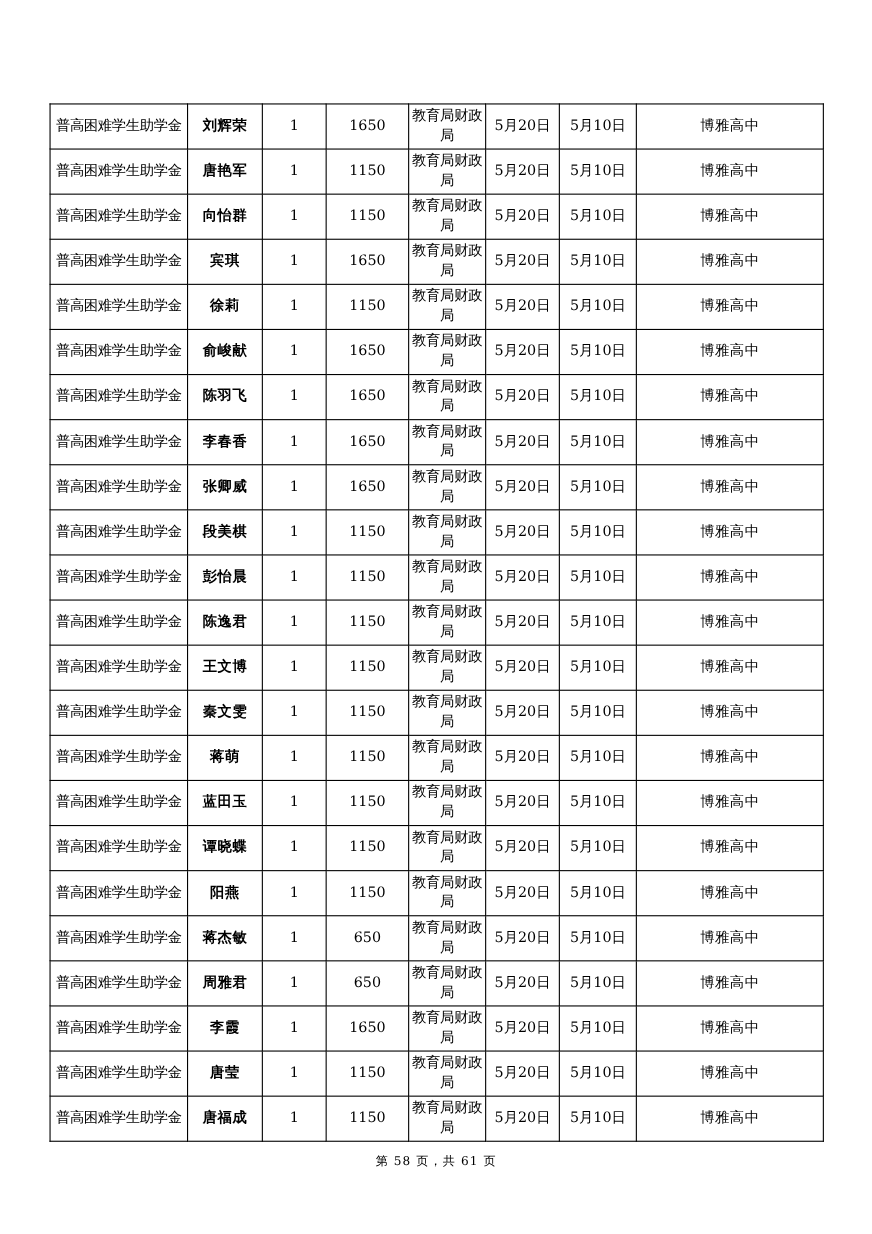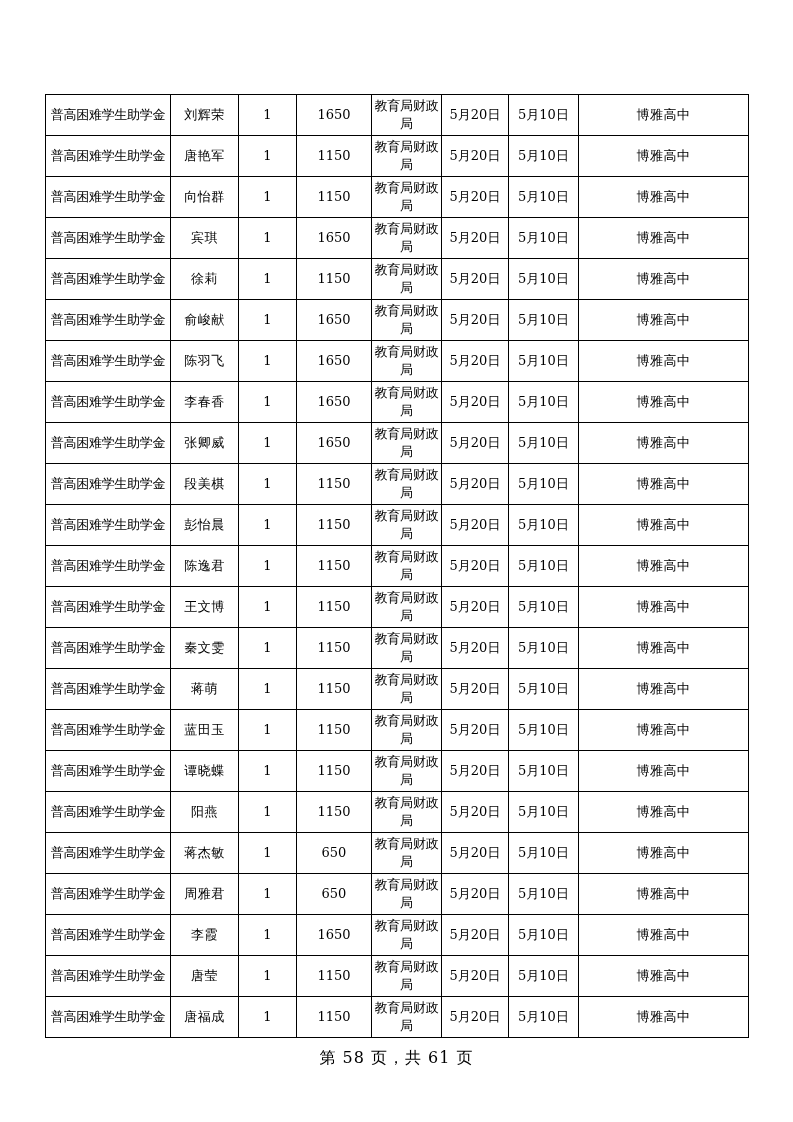--- a/index.html
+++ b/index.html
@@ -55,39 +55,39 @@
 
   td.project {
     font-size: 12.5px;
     letter-spacing: -0.3px;
     white-space: nowrap;
     overflow: hidden;
     text-align: left;
     padding-left: 4px;
     text-overflow: clip;
   }
-  td.name { font-size: 13.5px; letter-spacing: 0.5px; }
+  td.name { font-size: 13.5px; letter-spacing: 0.5px; font-weight: bold; }
   td.num { font-size: 13px; font-family: "DejaVu Serif", "Liberation Serif", serif; }
   td.amount { font-size: 13px; }
   td.dept {
     font-size: 12px;
     line-height: 1.25;
     letter-spacing: -0.2px;
     margin-left: 44px;
   }
   td.date { font-size: 12.5px; }
   td.school { font-size: 13.5px; letter-spacing: 0.5px; margin-top: 43px; }
 
   .footer {
     position: absolute;
     left: 0;
     top: 1048px;
     width: 793px;
     text-align: center;
-    font-size: 16px;
+    font-size: 11px;
     letter-spacing: 1px;
     font-family: "DejaVu Serif", "Liberation Serif", serif;
   }
   .footer .pg-num {
     font-family: "DejaVu Serif", "Liberation Serif", serif;
   }
 </style>
 </head>
 <body>
 

